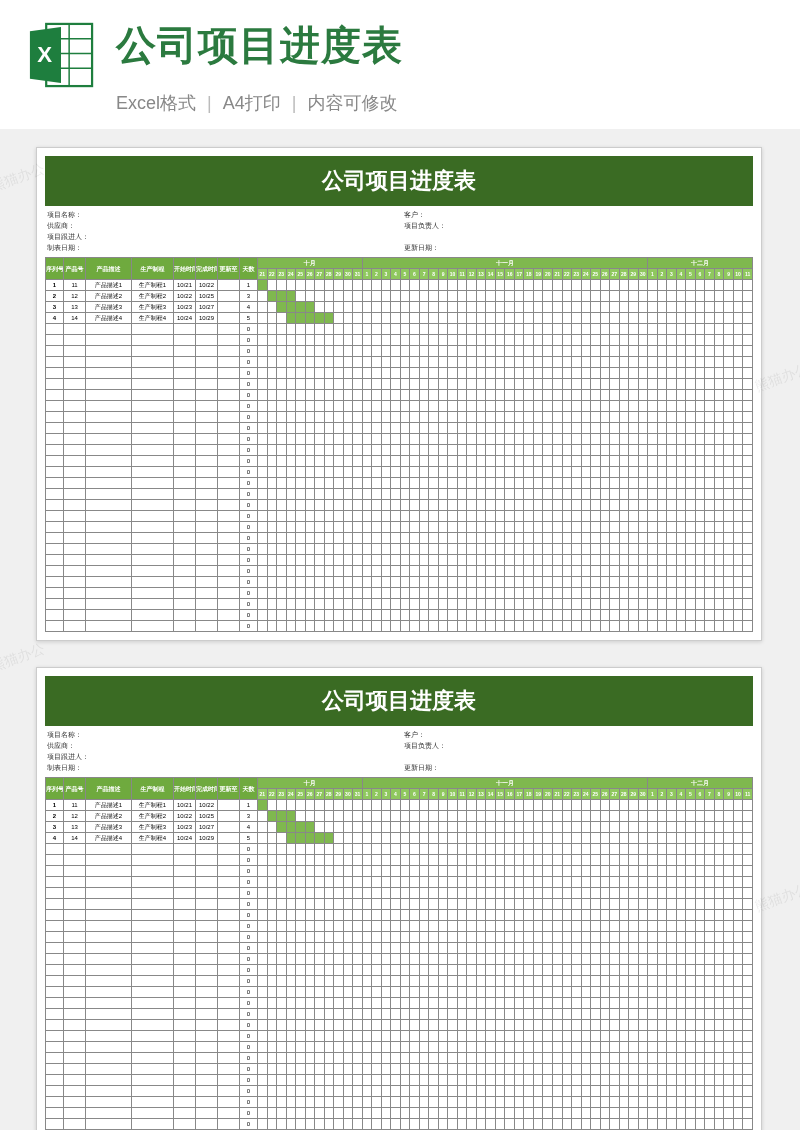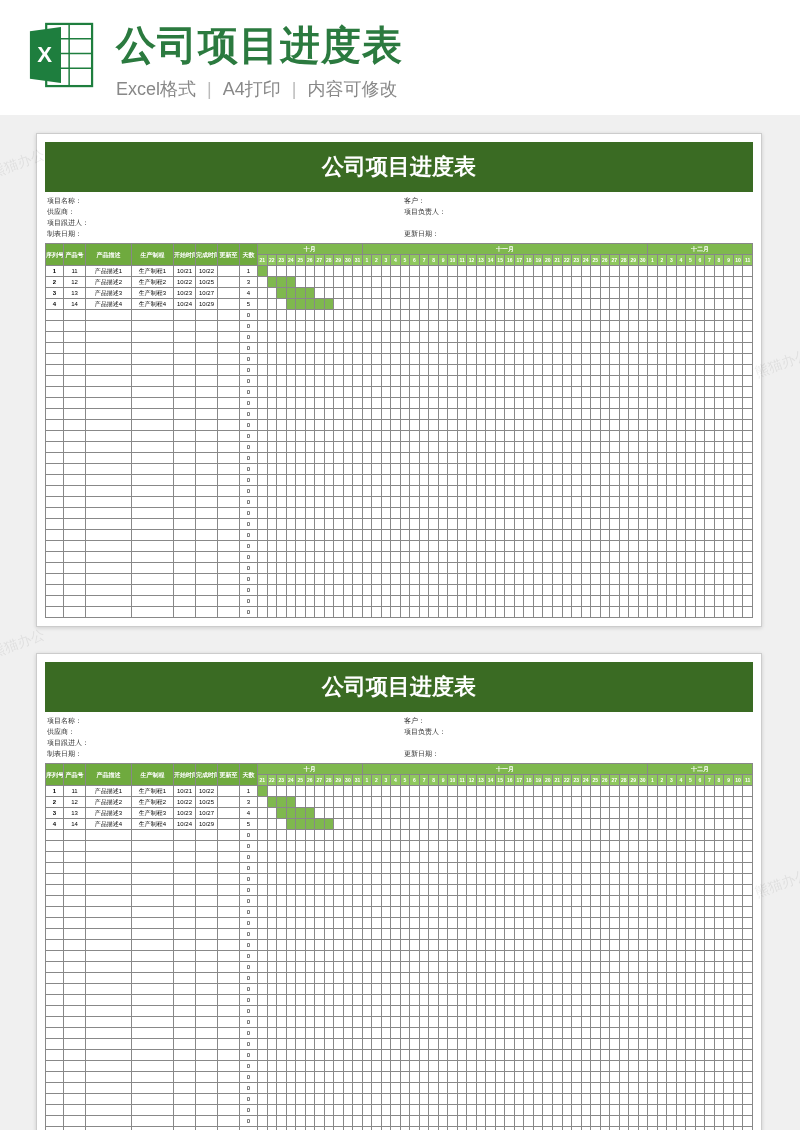--- a/index.html
+++ b/index.html
@@ -27,21 +27,21 @@
 .header-text { flex: 1; }
 .header-title {
   font-size: 40px;
   font-weight: bold;
   color: #2b7a3f;
   letter-spacing: 1px;
 }
 .header-sub {
   font-size: 18px;
   color: #888;
-  margin-top: 4px;
+  margin-top: 18px;
 }
 .header-sub .sep { margin: 0 6px; color: #bbb; }
 .page-area {
   padding: 18px 36px 0;
   display: flex;
   flex-direction: column;
   gap: 26px;
 }
 .sheet {
   background: #fff;

